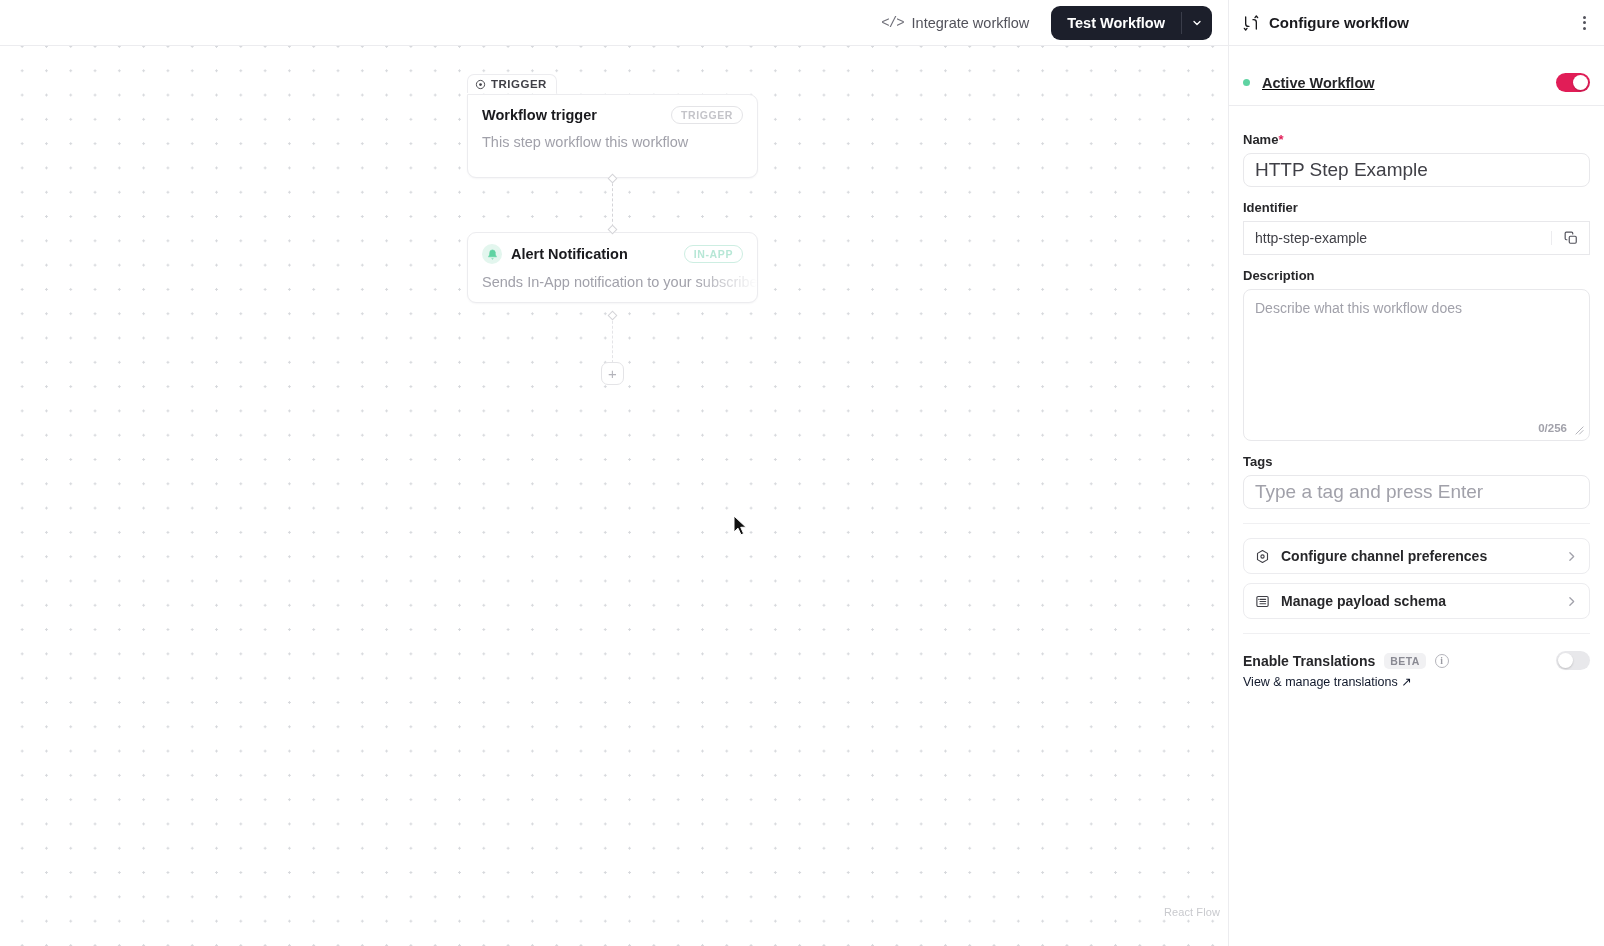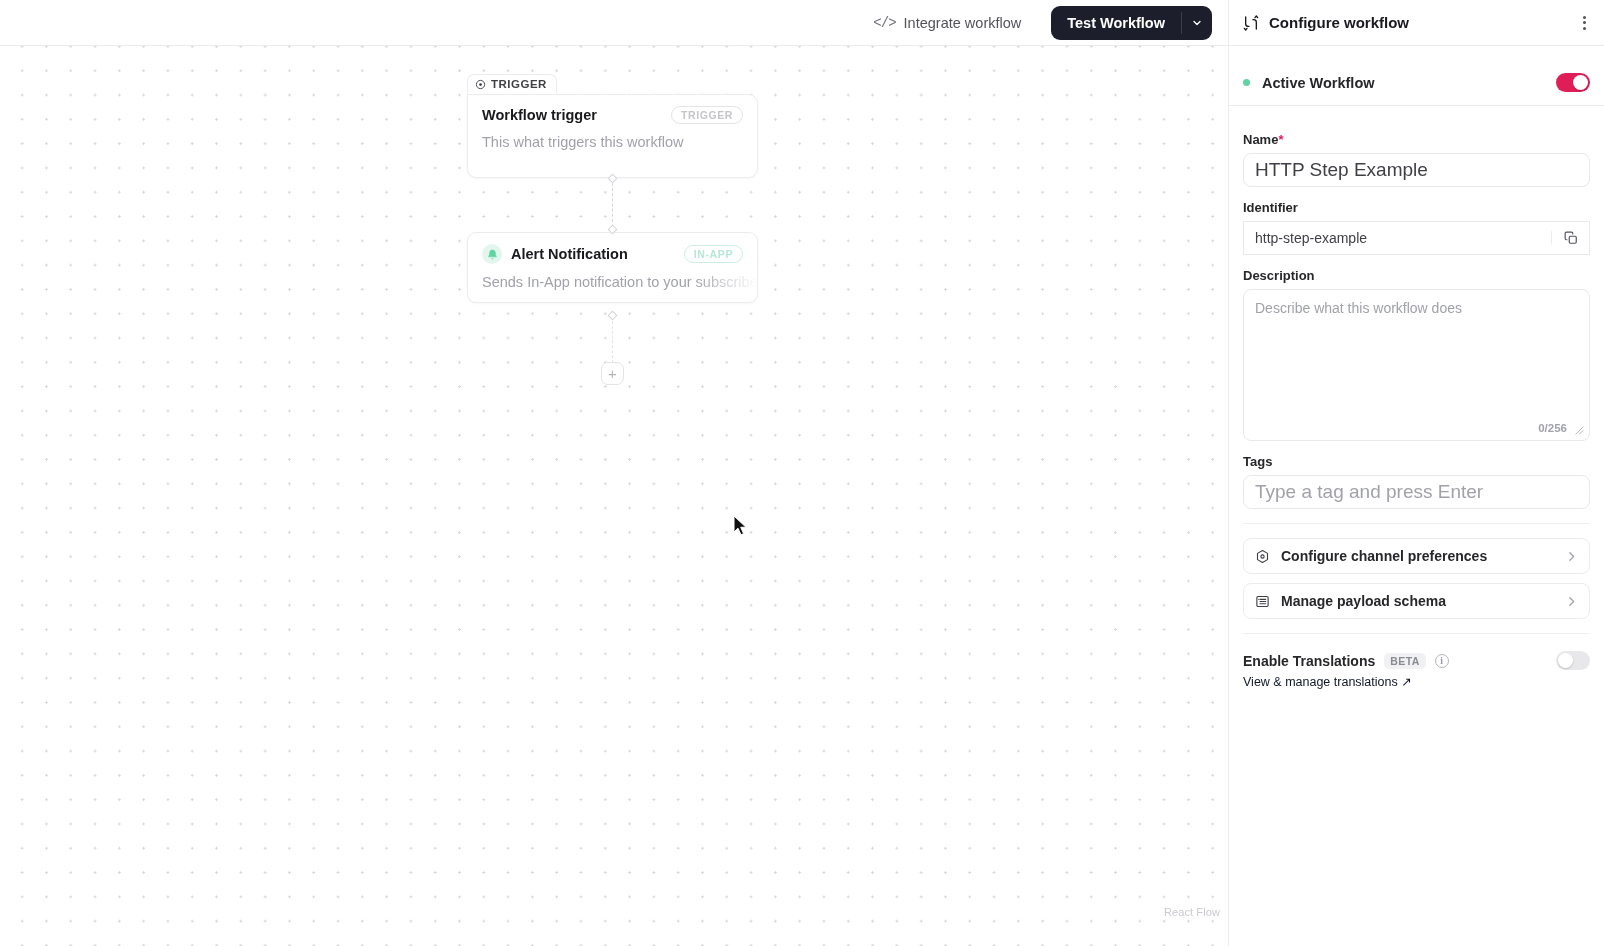--- a/index.html
+++ b/index.html
@@ -35,21 +35,20 @@
     display: flex; align-items: center; gap: 8px;
     font-size: 14.5px; color: #52525b; font-weight: 400;
     padding: 6px 10px; border-radius: 7px; cursor: pointer;
     margin-right: 12px;
   }
   .code-icon { font-size: 14px; color: #71717a; letter-spacing: -1px; font-family: "Liberation Mono", monospace;}
   .test-group {
     display: flex; align-items: stretch;
     background: #1c1f2b; border-radius: 9px; overflow: hidden;
     height: 34px;
-    margin-left: 8px;
   }
   .test-btn {
     display: flex; align-items: center;
     color: #ffffff; font-size: 14.5px; font-weight: bold;
     padding: 0 16px; cursor: pointer;
   }
   .test-divider { width: 1px; background: #3a3d4a; margin: 6px 0; }
   .test-caret {
     display: flex; align-items: center; justify-content: center;
     width: 30px; color: #ffffff; cursor: pointer;
@@ -144,20 +143,21 @@
     display: flex; align-items: center; gap: 10px;
     font-size: 15px; font-weight: bold; color: #1a1a1e; flex: 1;
   }
   .kebab { display: flex; flex-direction: column; gap: 2.5px; padding: 6px 4px; cursor: pointer; }
   .kebab i { width: 3px; height: 3px; border-radius: 50%; background: #52525b; display:block;}
 
   .active-row {
     display: flex; align-items: center;
     padding: 13px 14px;
     border-bottom: 1px solid #ececef;
+    text-decoration: underline;
   }
   .green-dot { width: 7px; height: 7px; border-radius: 50%; background: #5fd3a2; margin-right: 12px;}
   .active-label { font-size: 14.5px; font-weight: bold; color: #27272a; flex: 1; }
   .toggle {
     width: 34px; height: 19px; border-radius: 999px; position: relative;
     cursor: pointer; flex: 0 0 auto;
   }
   .toggle.on { background: #e11d57; }
   .toggle.off { background: #e8e8eb; }
   .toggle .knob {
@@ -265,21 +265,21 @@
         <span>TRIGGER</span>
       </div>
 
       <div class="node node-trigger">
         <div class="node-row">
           <div class="node-title-wrap">
             <span class="node-title">Workflow trigger</span>
           </div>
           <span class="badge">TRIGGER</span>
         </div>
-        <div class="node-desc">This what triggers this workflow</div>
+        <div class="node-desc">This step workflow this workflow</div>
       </div>
 
       <div class="conn-dot" style="left:608.5px; top:175px;"></div>
       <div class="edge"></div>
       <div class="conn-dot" style="left:608.5px; top:226px;"></div>
 
       <div class="node node-step">
         <div class="node-row">
           <div class="node-title-wrap">
             <span class="bell-circle">

